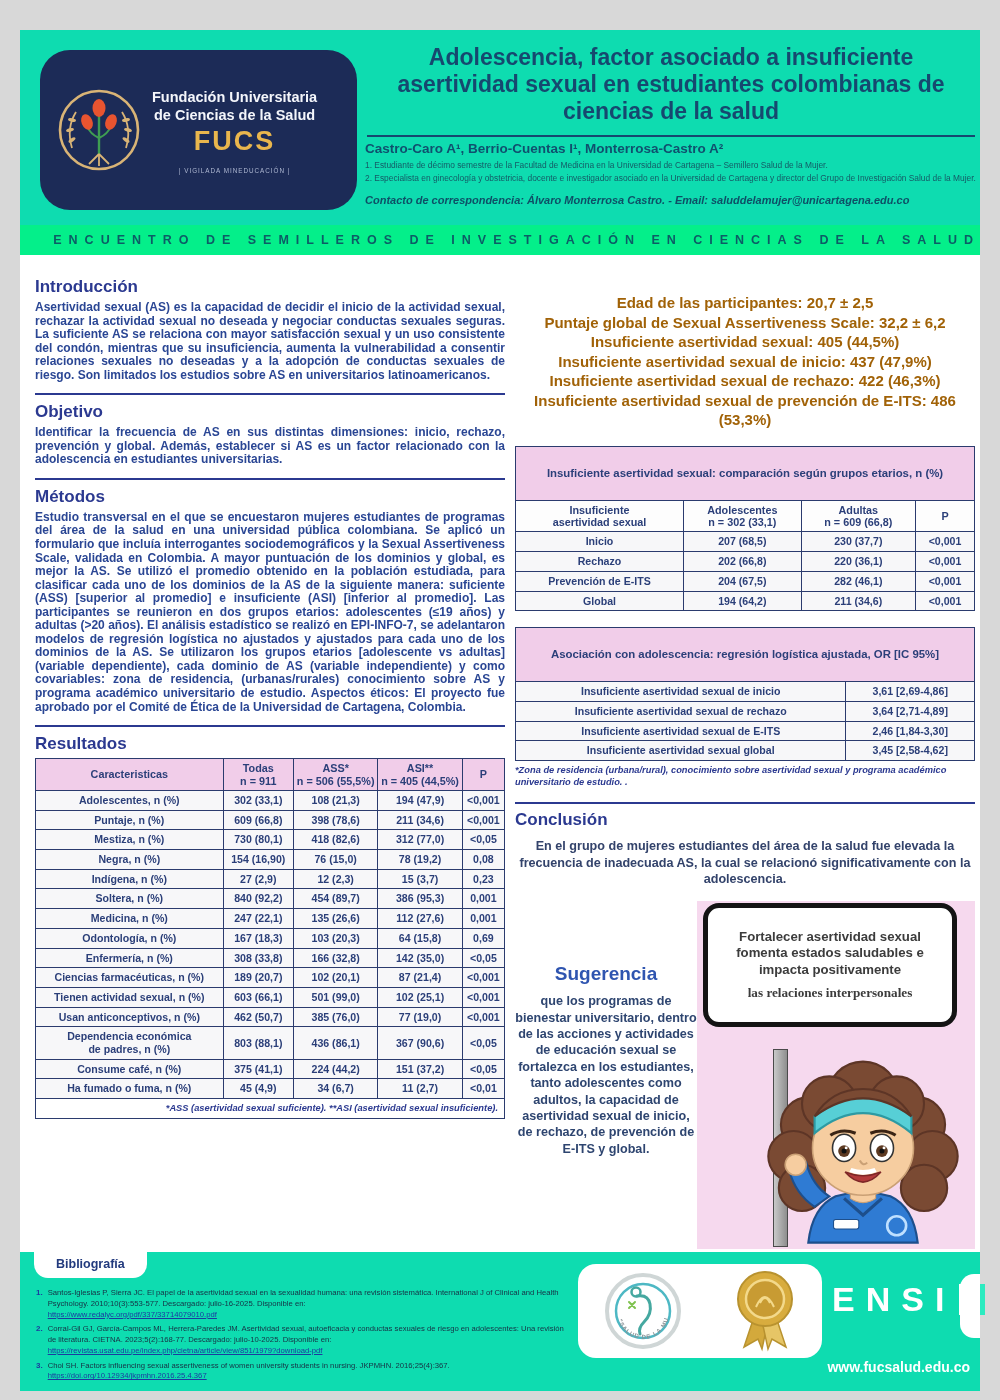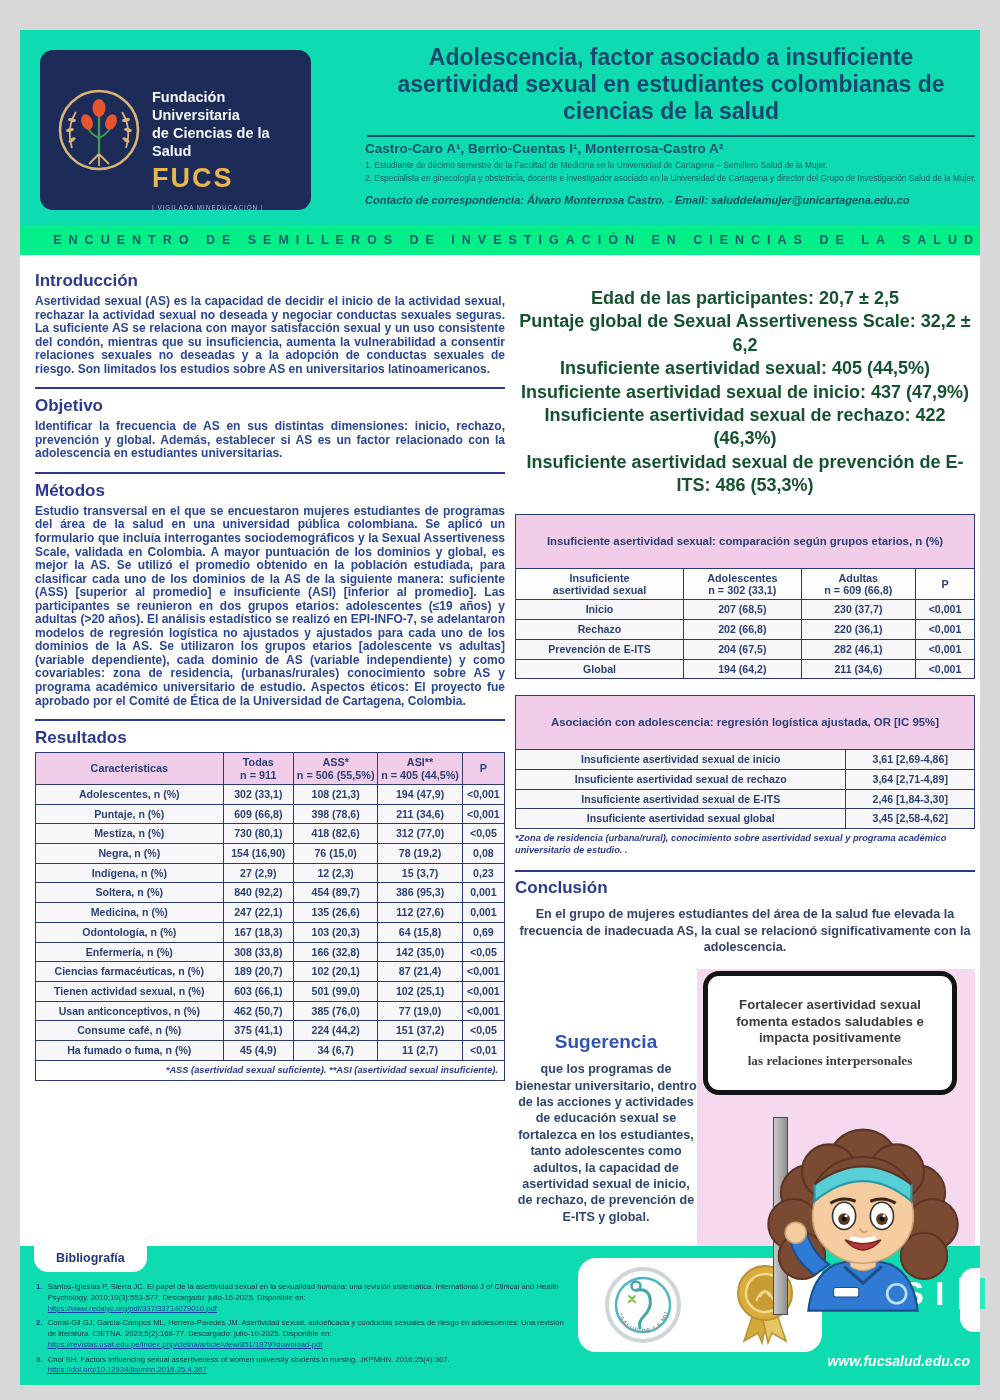--- a/index.html
+++ b/index.html
@@ -1,39 +1,39 @@
 <!DOCTYPE html>
 <html><head>
 <meta charset="utf-8">
 <style>
   html,body{margin:0;padding:0;}
   body{width:1000px;height:1400px;background:#d8d8d8;font-family:"Liberation Sans",sans-serif;position:relative;overflow:hidden;}
   .poster{position:absolute;left:20px;top:30px;width:960px;height:1355px;background:#ffffff;}
 
   
   .header{position:relative;width:960px;height:195px;background:#0edcb0;}
-  .logo-box{position:absolute;left:20px;top:20px;width:271px;height:160px;background:#1c2b57;border-radius:13px;}
+  .logo-box{position:absolute;left:20px;top:20px;width:317px;height:160px;background:#1c2b57;border-radius:30px;text-align:center;}
   .emblem{position:absolute;left:16px;top:32px;}
   .logo-text{position:absolute;left:112px;top:38px;color:#f4f6fb;}
   .logo-line{font-size:14.5px;font-weight:bold;line-height:1.25;}
   .logo-acronym{font-size:27px;font-weight:bold;color:#e9b64d;letter-spacing:2px;margin-top:2px;}
   .logo-tagline{font-size:6.3px;color:#aeb8d2;margin-top:10px;letter-spacing:1px;}
   .title-area{position:absolute;left:345px;top:14px;width:612px;}
   .poster-title{color:#16486f;font-size:23px;font-weight:bold;text-align:center;line-height:1.18;}
   .author-rule{border-top:2.5px solid #16486f;margin:10px 2px 4px 2px;}
   .authors{color:#10506e;font-size:13.5px;font-weight:bold;}
   .affils{margin-top:3px;color:#155a66;font-size:8.4px;line-height:1.5;}
   .contact{margin-top:9px;color:#0e4f66;font-size:11px;font-weight:bold;font-style:italic;}
 
   
   .banner{width:960px;height:30px;background:#04ef8a;display:flex;align-items:center;justify-content:flex-end;}
   .banner-text{color:#0d5c66;font-size:12.5px;font-weight:bold;letter-spacing:7px;}
 
   
-  .content{position:relative;width:960px;height:991px;background:#ffffff;}
+  .content{position:relative;width:960px;height:991px;background:#ffffff;margin-top:6px;}
   .col-left{position:absolute;left:15px;top:10px;width:470px;}
   .col-right{position:absolute;left:495px;top:10px;width:460px;}
   h2.sec{color:#2b3990;font-size:17px;font-weight:bold;margin:6px 0 4px 0;}
   .body-p{color:#2a4694;font-size:12px;font-weight:bold;text-align:justify;line-height:1.13;margin:0;}
   .ldivider{border:none;border-top:2.5px solid #2b3990;margin:11px 0 7px 0;}
 
   
   table{border-collapse:collapse;width:100%;}
   th,td{border:1.6px solid #2b3b6e;white-space:pre-line;text-align:center;color:#2b3f79;font-weight:bold;padding:3px 2px;}
   th{background:#f1cde9;font-size:10.8px;line-height:1.15;}
@@ -43,21 +43,21 @@
   .tbl-car th:nth-child(3){width:18%;}
   .tbl-car th:nth-child(4){width:18%;}
   .tbl-car th:nth-child(5){width:9%;}
   .tbl-footnote{font-size:9.3px;font-style:italic;text-align:right;background:#ffffff;color:#2b3990;font-weight:bold;padding:4px 6px;}
   .t-title{background:#f1cde9;font-size:11.4px;padding:20px 4px;}
   .tbl-grp th.plain{background:#fdfdfd;}
   .tbl-reg td:nth-child(1){width:72%;}
   .reg-note{color:#2b3990;font-size:9.3px;font-style:italic;font-weight:bold;line-height:1.3;margin-top:3px;}
 
   
-  .stats{margin-top:22px;text-align:center;color:#14532d;font-size:18px;font-weight:bold;line-height:1.3;}
+  .stats{margin-top:22px;text-align:center;color:#a16207;font-size:15px;font-weight:bold;line-height:1.3;}
   .rtable{margin-top:16px;}
   .rdivider{border:none;border-top:2.5px solid #2b3990;margin:14px 0 6px 0;}
   .conclusion-p{color:#33436b;font-size:12.6px;font-weight:bold;text-align:center;line-height:1.3;margin:8px 4px 0 4px;}
   .sug-row{display:flex;margin-top:14px;}
   .sugerencia{width:182px;text-align:center;padding-top:62px;}
   .sug-h{color:#2f55b0;font-size:19px;font-weight:bold;margin:0 0 8px 0;}
   .sug-p{color:#2e4570;font-size:12.6px;font-weight:bold;line-height:1.3;margin:0;}
   .illustration{position:relative;width:278px;height:348px;background:#f6d9ee;margin-left:0;}
   .pole{position:absolute;left:76px;top:148px;width:13px;height:196px;background:linear-gradient(90deg,#c9c9c9,#8e8e8e);border:1.5px solid #4a4a4a;z-index:1;}
   .sign{position:absolute;left:6px;top:2px;width:232px;background:#ffffff;border:5px solid #141414;border-radius:16px;padding:21px 6px;z-index:3;text-align:center;}
@@ -71,21 +71,21 @@
   .bib-pill{position:absolute;left:14px;top:0;background:#ffffff;border-radius:0 0 14px 14px;padding:5px 22px 7px 22px;color:#223a7d;font-size:12.5px;font-weight:bold;}
   .refs{position:absolute;left:16px;top:36px;width:535px;}
   .ref{display:flex;margin-bottom:4px;}
   .ref-num{color:#1c3aa0;font-weight:bold;font-size:8px;margin-right:5px;}
   .ref-body{color:#173044;font-size:7.7px;line-height:1.4;}
   .ref-link{display:block;color:#1c3aa0;text-decoration:underline;font-size:7.7px;}
   .logos-box{position:absolute;left:558px;top:12px;width:244px;height:94px;background:#ffffff;border-radius:18px;display:flex;align-items:center;justify-content:space-around;}
   .ensi{position:absolute;left:812px;top:28px;display:flex;align-items:center;}
   .ensi-text{color:#ffffff;font-size:34px;font-weight:bold;letter-spacing:11px;}
   .ensi-year{margin-left:4px;background:#2bebc0;border-left:2.5px solid #ffffff;padding:2px 5px;color:#ffffff;font-size:12.5px;font-weight:bold;line-height:1.1;text-align:center;}
-  .website{position:absolute;right:10px;bottom:16px;color:#ffffff;font-size:14px;font-weight:bold;font-style:italic;}
+  .website{position:absolute;right:10px;bottom:16px;color:#ffffff;font-size:14px;font-weight:bold;}
   .right-tab{position:absolute;right:0;top:22px;width:20px;height:64px;background:#ffffff;border-radius:14px 0 0 14px;}
 </style>
 </head>
 <body>
 
 <div class="poster">
 
   <div class="header">
     <div class="logo-box">
       <svg class="emblem" width="86" height="96" viewBox="0 0 86 96">
@@ -240,20 +240,28 @@
               <td>501 (99,0)</td>
               <td>102 (25,1)</td>
               <td>&lt;0,001</td>
             </tr>
             <tr>
               <td>Usan anticonceptivos, n (%)</td>
               <td>462 (50,7)</td>
               <td>385 (76,0)</td>
               <td>77 (19,0)</td>
               <td>&lt;0,001</td>
+            </tr>
+            <tr>
+              <td>Dependencia económica
+de padres, n (%)</td>
+              <td>803 (88,1)</td>
+              <td>436 (86,1)</td>
+              <td>367 (90,6)</td>
+              <td>&lt;0,05</td>
             </tr>
             <tr>
               <td>Consume café, n (%)</td>
               <td>375 (41,1)</td>
               <td>224 (44,2)</td>
               <td>151 (37,2)</td>
               <td>&lt;0,05</td>
             </tr>
             <tr>
               <td>Ha fumado o fuma, n (%)</td>

